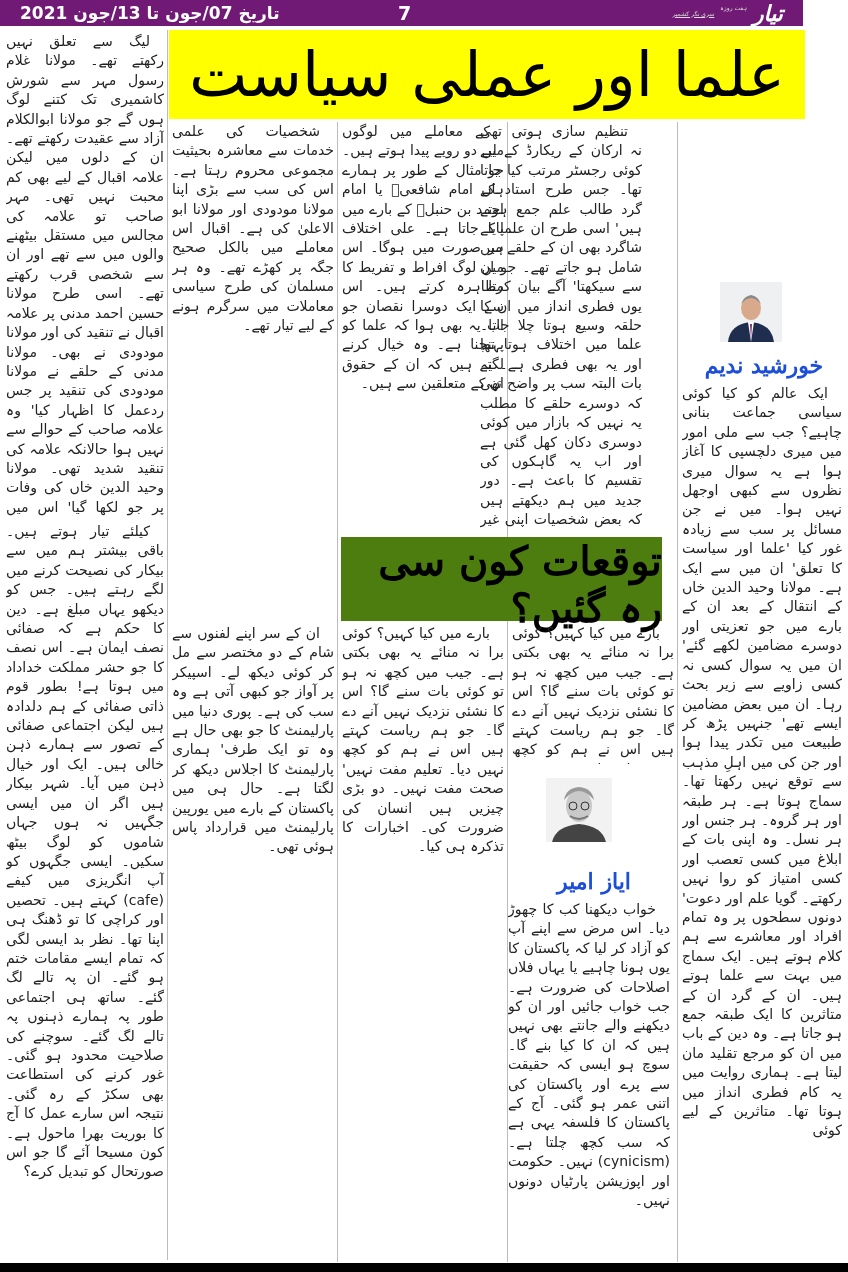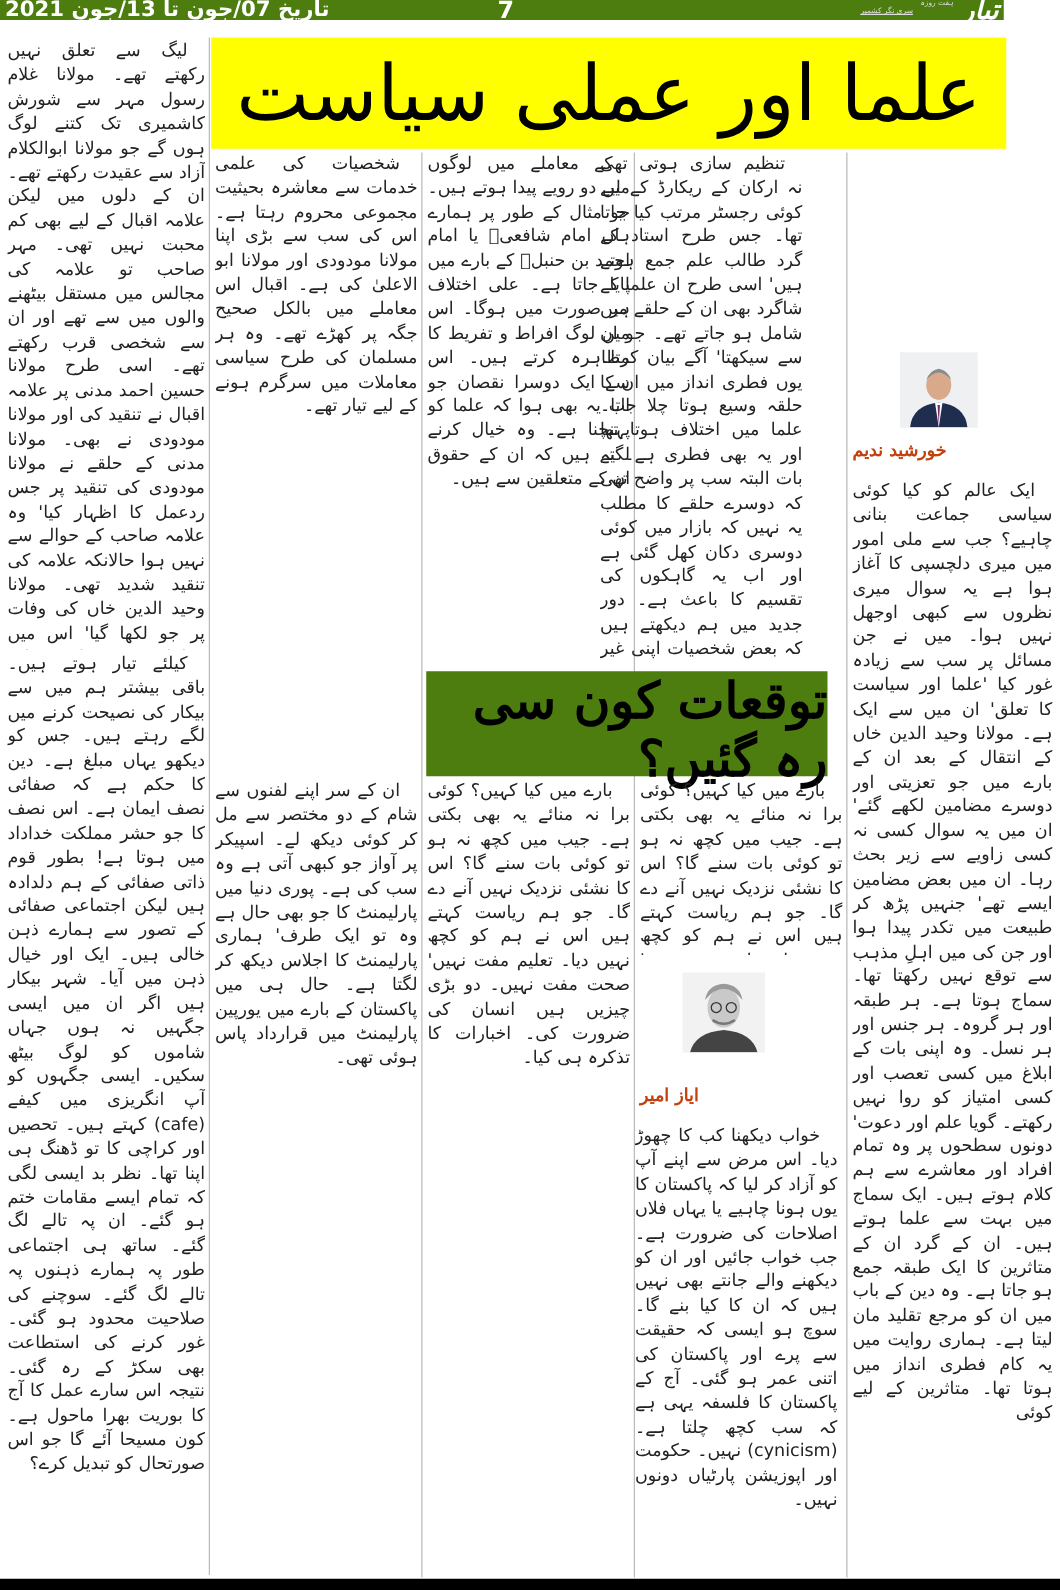--- a/index.html
+++ b/index.html
@@ -1,22 +1,22 @@
 <!DOCTYPE html>
 <html><head>
 <meta charset="utf-8">
 <style>
   * { box-sizing: border-box; margin: 0; padding: 0; }
   html, body { width: 848px; height: 1272px; background: #ffffff; overflow: hidden; }
   body { position: relative; font-family: "DejaVu Sans", sans-serif; color: #111; }
 
   .masthead {
-    position: absolute; left: 0; top: 0; width: 803px; height: 16px;
-    background: #4d7c0f; color: #fff; display: flex; align-items: center;
-    justify-content: space-between; padding: 0 4px;
+    position: absolute; left: 0; top: 0; width: 803px; height: 26px;
+    background: #701a75; color: #fff; display: flex; align-items: center;
+    justify-content: space-between; padding: 0 20px;
   }
   .masthead .date { font-family: "DejaVu Sans", sans-serif; font-weight: bold; font-size: 17px; direction: rtl; unicode-bidi: plaintext; }
   .masthead .pageno { position: absolute; left: 398px; font-weight: bold; font-size: 19px; }
   .masthead .logo { display: flex; align-items: center; gap: 6px; font-family: "DejaVu Serif", serif; }
   .masthead .logo .tag { font-size: 6px; color: #ddd; text-decoration: underline; }
   .masthead .logo .name { font-size: 22px; font-weight: bold; font-style: italic; }
   .masthead .logo .sub { font-size: 6px; color: #ddd; position: relative; top: -6px; }
 
   .headline {
     position: absolute; left: 169px; top: 30px; width: 636px; height: 89px;
@@ -33,22 +33,22 @@
     overflow: hidden;
   }
   .col p { text-indent: 14px; }
 
   .divider-v { position: absolute; width: 1px; background: #bbb; }
 
   .photo { position: absolute; background: #e9ecef; overflow: hidden; }
   .photo svg { width: 100%; height: 100%; display: block; }
 
   .byline {
-    position: absolute; direction: rtl; text-align: left;
-    font-family: "DejaVu Serif", serif; font-weight: bold; font-size: 14px; color: #c2410c;
+    position: absolute; direction: rtl; text-align: center;
+    font-family: "DejaVu Serif", serif; font-weight: bold; font-size: 22px; color: #1d4ed8;
   }
 
   .subhead {
     position: absolute; left: 341px; top: 537px; width: 321px; height: 84px;
     background: #4d7c0f; display: flex; align-items: flex-start; justify-content: center;
   }
   .subhead span {
     font-family: "DejaVu Serif", serif; font-size: 40px; font-weight: bold; color: #000; direction: rtl;
   }
 

